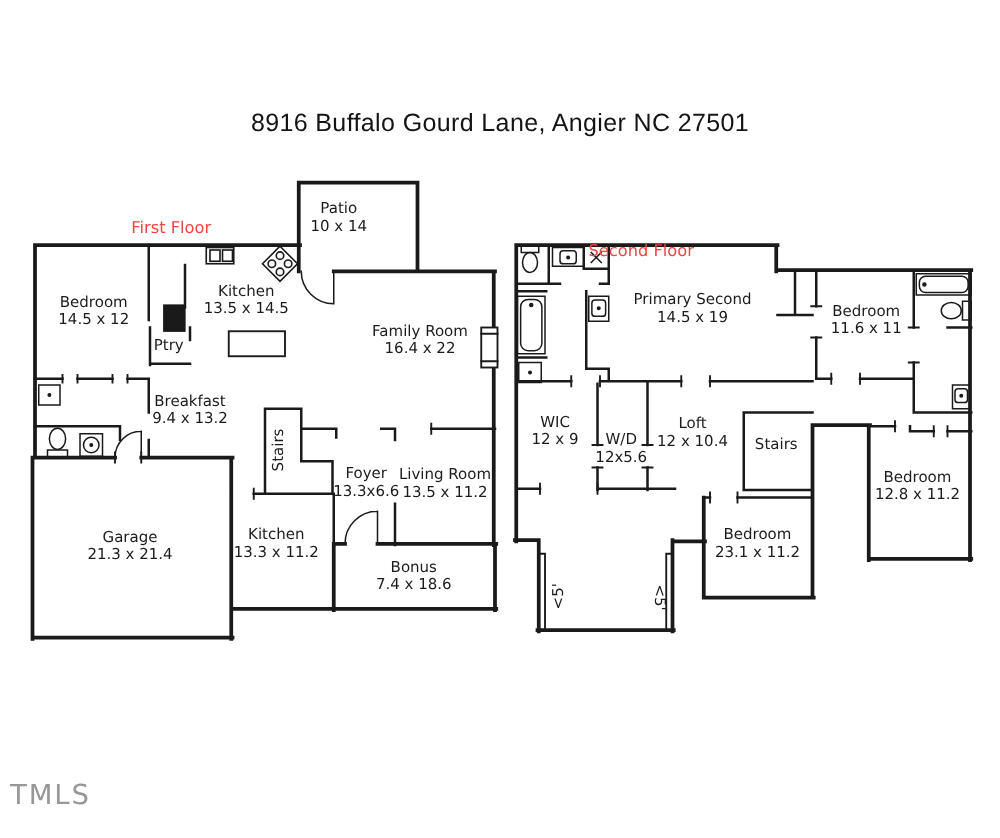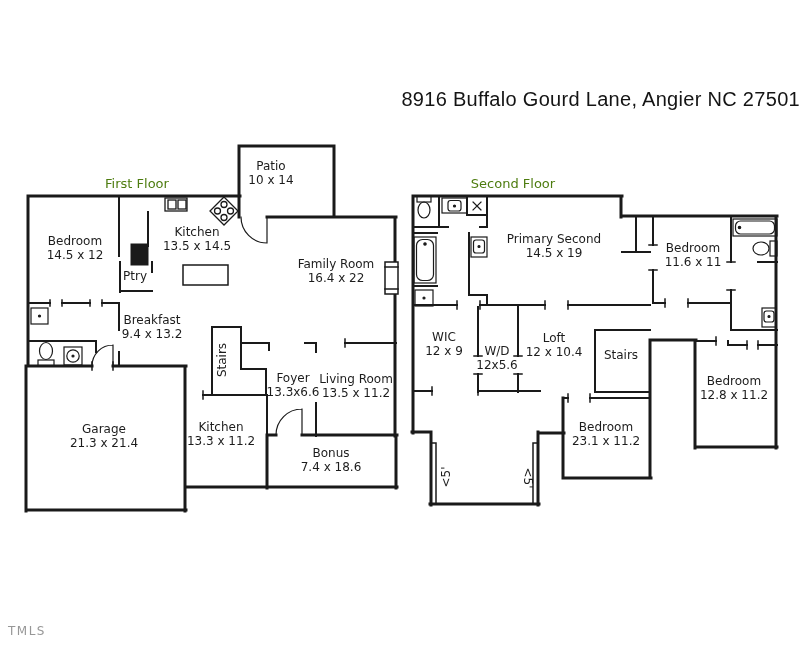--- a/index.html
+++ b/index.html
@@ -1,27 +1,27 @@
 <!DOCTYPE html>
 <html><head>
 <meta charset="utf-8">
 <style>
   html,body{margin:0;padding:0;background:#fff;}
   #page{position:relative;width:800px;height:670px;background:#ffffff;overflow:hidden;
         font-family:"DejaVu Sans",sans-serif;}
   #plan-svg{position:absolute;left:0;top:0;}
-  .page-title{position:absolute;left:0;right:0;top:88px;text-align:right;
+  .page-title{position:absolute;left:0;right:0;top:88px;text-align:center;
       font-family:"Liberation Sans",sans-serif;font-size:20px;color:#141414;letter-spacing:.3px;}
-  .floor-title{position:absolute;transform:translate(-50%,-50%);font-size:13px;color:#4d7c0f;white-space:nowrap;text-align:center;}
+  .floor-title{position:absolute;transform:translate(-50%,-50%);font-size:13px;color:#ef4444;white-space:nowrap;text-align:center;}
   .plan-label{position:absolute;transform:translate(-50%,-50%);text-align:center;
       font-size:12px;line-height:1.13;color:#1c1c1c;white-space:nowrap;}
   .plan-label .dims{display:block;}
   .rot-ccw{transform:translate(-50%,-50%) rotate(-90deg);}
   .rot-cw{transform:translate(-50%,-50%) rotate(90deg);}
-  .watermark{position:absolute;left:8px;top:624px;font-size:12px;color:#979797;letter-spacing:1.5px;}
+  .watermark{position:absolute;left:8px;top:624px;font-size:22px;color:#979797;letter-spacing:1.5px;}
 </style>
 </head>
 <body>
 
 <div id="page">
 
   <div class="page-title">8916 Buffalo Gourd Lane, Angier NC 27501</div>
 
   <svg id="plan-svg" width="800" height="670" viewBox="0 0 800 670">
 
@@ -162,21 +162,21 @@
       </g>
       <g stroke-width="1.2">
         <rect x="762" y="308" width="14" height="19"></rect>
         <rect x="764" y="311" width="10" height="11" rx="2.5"></rect>
         <circle cx="769" cy="316.5" r="1" fill="#1a1a1a"></circle>
       </g>
     </g>
   </svg>
 
   <div class="floor-title" style="left:137px;top:183px">First Floor</div>
-  <div class="floor-title" style="left:513px;top:183px">Second Floor</div>
+  <div class="floor-title" style="left:513px;top:201px">Second Floor</div>
 
   <div class="plan-label" style="left:75px;top:249px">
     <span>Bedroom</span><span class="dims">14.5 x 12</span></div>
   <div class="plan-label" style="left:197px;top:240px">
     <span>Kitchen</span><span class="dims">13.5 x 14.5</span></div>
   <div class="plan-label" style="left:135px;top:277px">
     <span>Ptry</span></div>
   <div class="plan-label" style="left:271px;top:174px">
     <span>Patio</span><span class="dims">10 x 14</span></div>
   <div class="plan-label" style="left:336px;top:272px">

